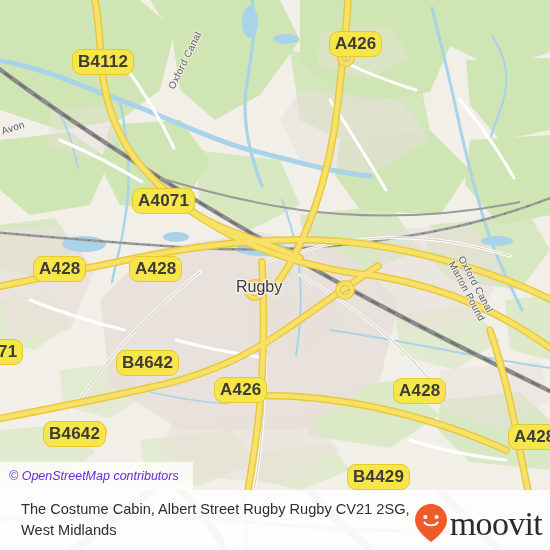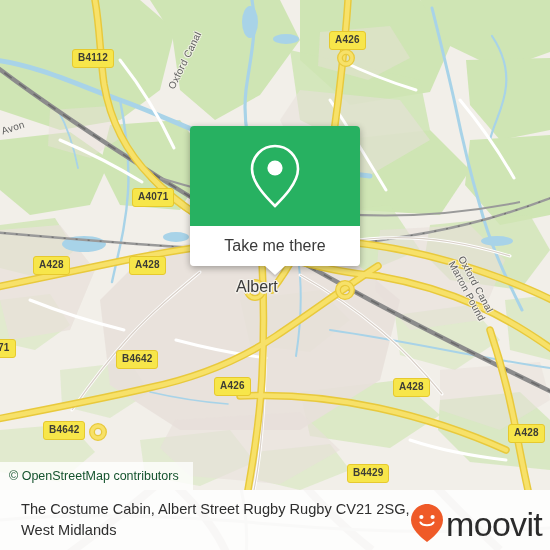--- a/index.html
+++ b/index.html
@@ -26,23 +26,23 @@
     background: #efece4;
     overflow: hidden;
   }
   #map svg { display: block; }
 
   
   .shield {
     position: absolute;
     background: #f7e64a;
     border: 1.6px solid #e6c92e;
-    border-radius: 3px;
+    border-radius: 9px;
     color: #3d3d36;
-    font-size: 10px;
+    font-size: 17px;
     font-weight: bold;
     letter-spacing: .2px;
     line-height: 1;
     padding: 3px 5px 4px 5px;
     font-family: "Liberation Sans", sans-serif;
     box-sizing: border-box;
   }
 
   .city-label {
     position: absolute;
@@ -115,22 +115,23 @@
     height: 28px;
     display: flex;
     align-items: center;
     padding-left: 9px;
     padding-right: 14px;
     background: rgba(255,255,255,.78);
     z-index: 30;
   }
   #attribution-text {
     font-size: 12.5px;
-    color: #14532d;
-    font-family: "Liberation Sans", sans-serif;
+    color: #6d28d9;
+    font-family: "Liberation Sans", sans-serif;
+    font-style: italic;
   }
 
   
   #footer {
     position: absolute;
     left: 0; top: 490px;
     width: 550px; height: 60px;
     background: #ffffff;
     display: flex;
     align-items: center;
@@ -157,21 +158,21 @@
     position: absolute;
     right: 8px; top: 13px;
     z-index: 3;
     display: flex;
     align-items: center;
   }
   #brand-name {
     font-size: 34px;
     line-height: 1;
     color: #2b2b2b;
-    font-family: Liberation Sans, sans-serif;
+    font-family: Liberation Serif, serif;
     letter-spacing: -.7px;
     margin-left: 1px;
     margin-top: 2px;
   }
 </style>
 </head>
 <body>
 
 <div id="app">
 
@@ -302,51 +303,39 @@
         <circle cx="346" cy="58" r="6"></circle>
       </g>
       <g fill="none" stroke="#f7e169" stroke-width="3.4">
         <circle cx="255" cy="290" r="8"></circle>
         <circle cx="345" cy="290" r="7"></circle>
         <circle cx="98" cy="432" r="6"></circle>
         <circle cx="346" cy="58" r="6"></circle>
       </g>
     </svg>
 
-    <div class="city-label" style="left:236px; top:278px;">Albert</div>
+    <div class="city-label" style="left:236px; top:278px;">Rugby</div>
 
     <div class="road-name" style="left:166px; top:86px; transform: rotate(-64deg); transform-origin: left top;">Oxford Canal</div>
     <div class="road-name" style="left:0px; top:126px; transform: rotate(-18deg); transform-origin: left top;">Avon</div>
     <div class="road-name" style="left:466px; top:254px; transform: rotate(62deg); transform-origin: left top;">Oxford Canal Marton Pound</div>
 
     <div class="shield" style="left:72px;  top:49px;">B4112</div>
     <div class="shield" style="left:329px; top:31px;">A426</div>
     <div class="shield" style="left:132px; top:188px;">A4071</div>
     <div class="shield" style="left:33px;  top:256px;">A428</div>
     <div class="shield" style="left:129px; top:256px;">A428</div>
     <div class="shield" style="left:-8px;  top:339px;">71</div>
     <div class="shield" style="left:116px; top:350px;">B4642</div>
     <div class="shield" style="left:214px; top:377px;">A426</div>
     <div class="shield" style="left:393px; top:378px;">A428</div>
     <div class="shield" style="left:43px;  top:421px;">B4642</div>
     <div class="shield" style="left:508px; top:424px;">A428</div>
     <div class="shield" style="left:347px; top:464px;">B4429</div>
 
-    <div id="popup">
-      <div id="popup-head">
-        <svg width="56" height="68" viewBox="0 0 56 68">
-          <path d="M28 4 C15.3 4 5 14.3 5 27 C5 41 20 56 28 64 C36 56 51 41 51 27 C51 14.3 40.7 4 28 4 Z" fill="none" stroke="#ffffff" stroke-width="2.6"></path>
-          <circle cx="28" cy="26" r="7.6" fill="#ffffff"></circle>
-        </svg>
-      </div>
-      <div id="popup-foot">
-        <span id="popup-foot-label">Take me there</span>
-        <div id="popup-tail"></div>
-      </div>
-    </div>
 
     <div id="attribution">
       <span id="attribution-text">© OpenStreetMap contributors</span>
     </div>
   </div>
 
   <div id="footer">
 
     <svg id="footer-watermark" width="550" height="60" viewBox="0 0 550 60">
       <rect width="550" height="60" fill="#f4f1ec"></rect>

